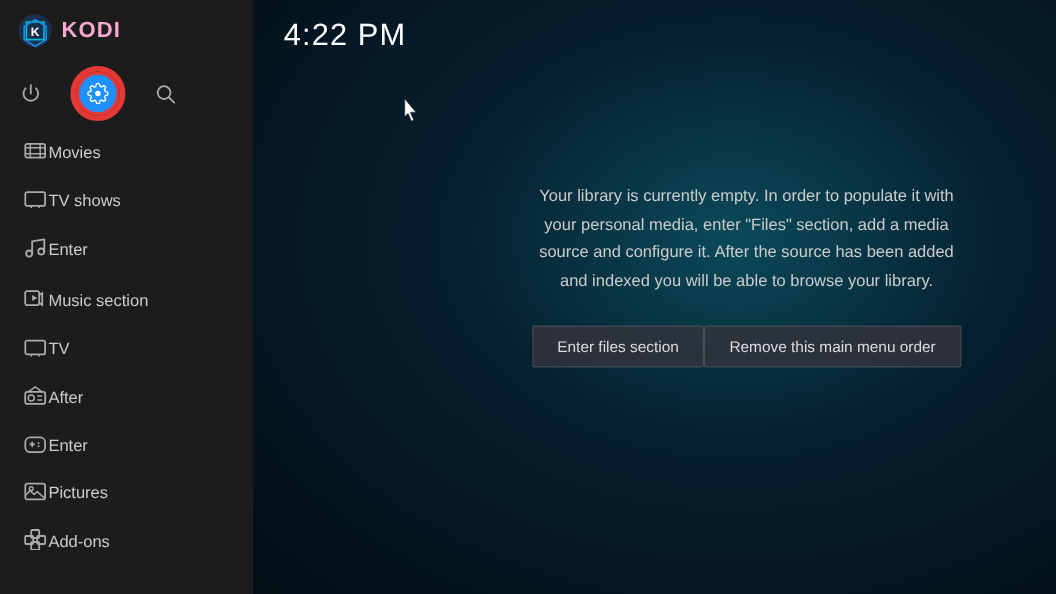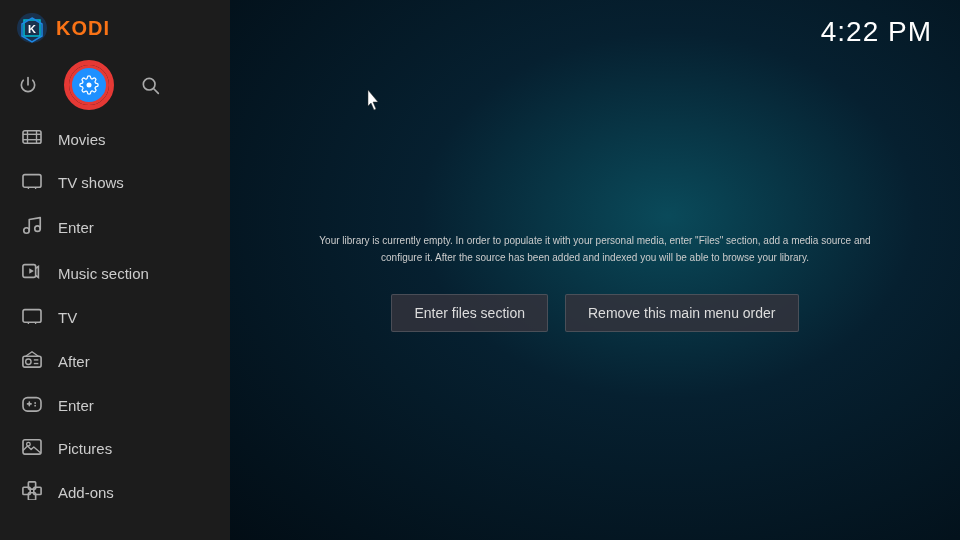--- a/index.html
+++ b/index.html
@@ -37,21 +37,21 @@
       align-items: center;
       gap: 8px;
     }
 
     .kodi-logo-icon {
       width: 32px;
       height: 32px;
     }
 
     .kodi-logo-text {
-      color: #f97316;
+      color: #f9a8d4;
       font-size: 20px;
       font-weight: bold;
       letter-spacing: 1px;
     }
 
     .sidebar-icons-row {
       display: flex;
       align-items: center;
       padding: 4px 8px 8px 8px;
       gap: 16px;
@@ -72,42 +72,42 @@
     .icon-btn.settings-active {
       background: #1e90ff;
       color: white;
       border: 3px solid #e53935;
       outline: 3px solid #e53935;
     }
 
     .nav-item {
       display: flex;
       align-items: center;
-      gap: 14px;
+      gap: 0;
       padding: 10px 20px;
       color: #cccccc;
       font-size: 15px;
       cursor: pointer;
       transition: background 0.15s;
     }
 
     .nav-icon {
       font-size: 18px;
       width: 24px;
       text-align: center;
       color: #aaaaaa;
     }
 
     
     .main-content {
       flex: 1;
       height: 540px;
       background: radial-gradient(ellipse at 60% 40%, #0a4a5a 0%, #062030 40%, #020d15 100%);
       display: flex;
-      flex-direction: column;
+      flex-direction: row;
       position: relative;
     }
 
     .top-bar {
       display: flex;
       justify-content: flex-end;
       padding: 16px 28px;
     }
 
     .clock {
@@ -121,30 +121,30 @@
       flex: 1;
       display: flex;
       flex-direction: column;
       align-items: center;
       justify-content: center;
       padding: 20px 80px 60px 80px;
     }
 
     .library-message {
       color: #cccccc;
-      font-size: 10px;
+      font-size: 15px;
       text-align: center;
       line-height: 1.7;
       margin-bottom: 28px;
       max-width: 640px;
     }
 
     .action-buttons {
       display: flex;
-      gap: 17px;
+      gap: 0;
     }
 
     .action-btn {
       background: rgba(50, 50, 60, 0.85);
       color: #dddddd;
       border: 1px solid rgba(255,255,255,0.15);
       padding: 10px 22px;
       font-size: 14px;
       cursor: pointer;
       border-radius: 2px;

